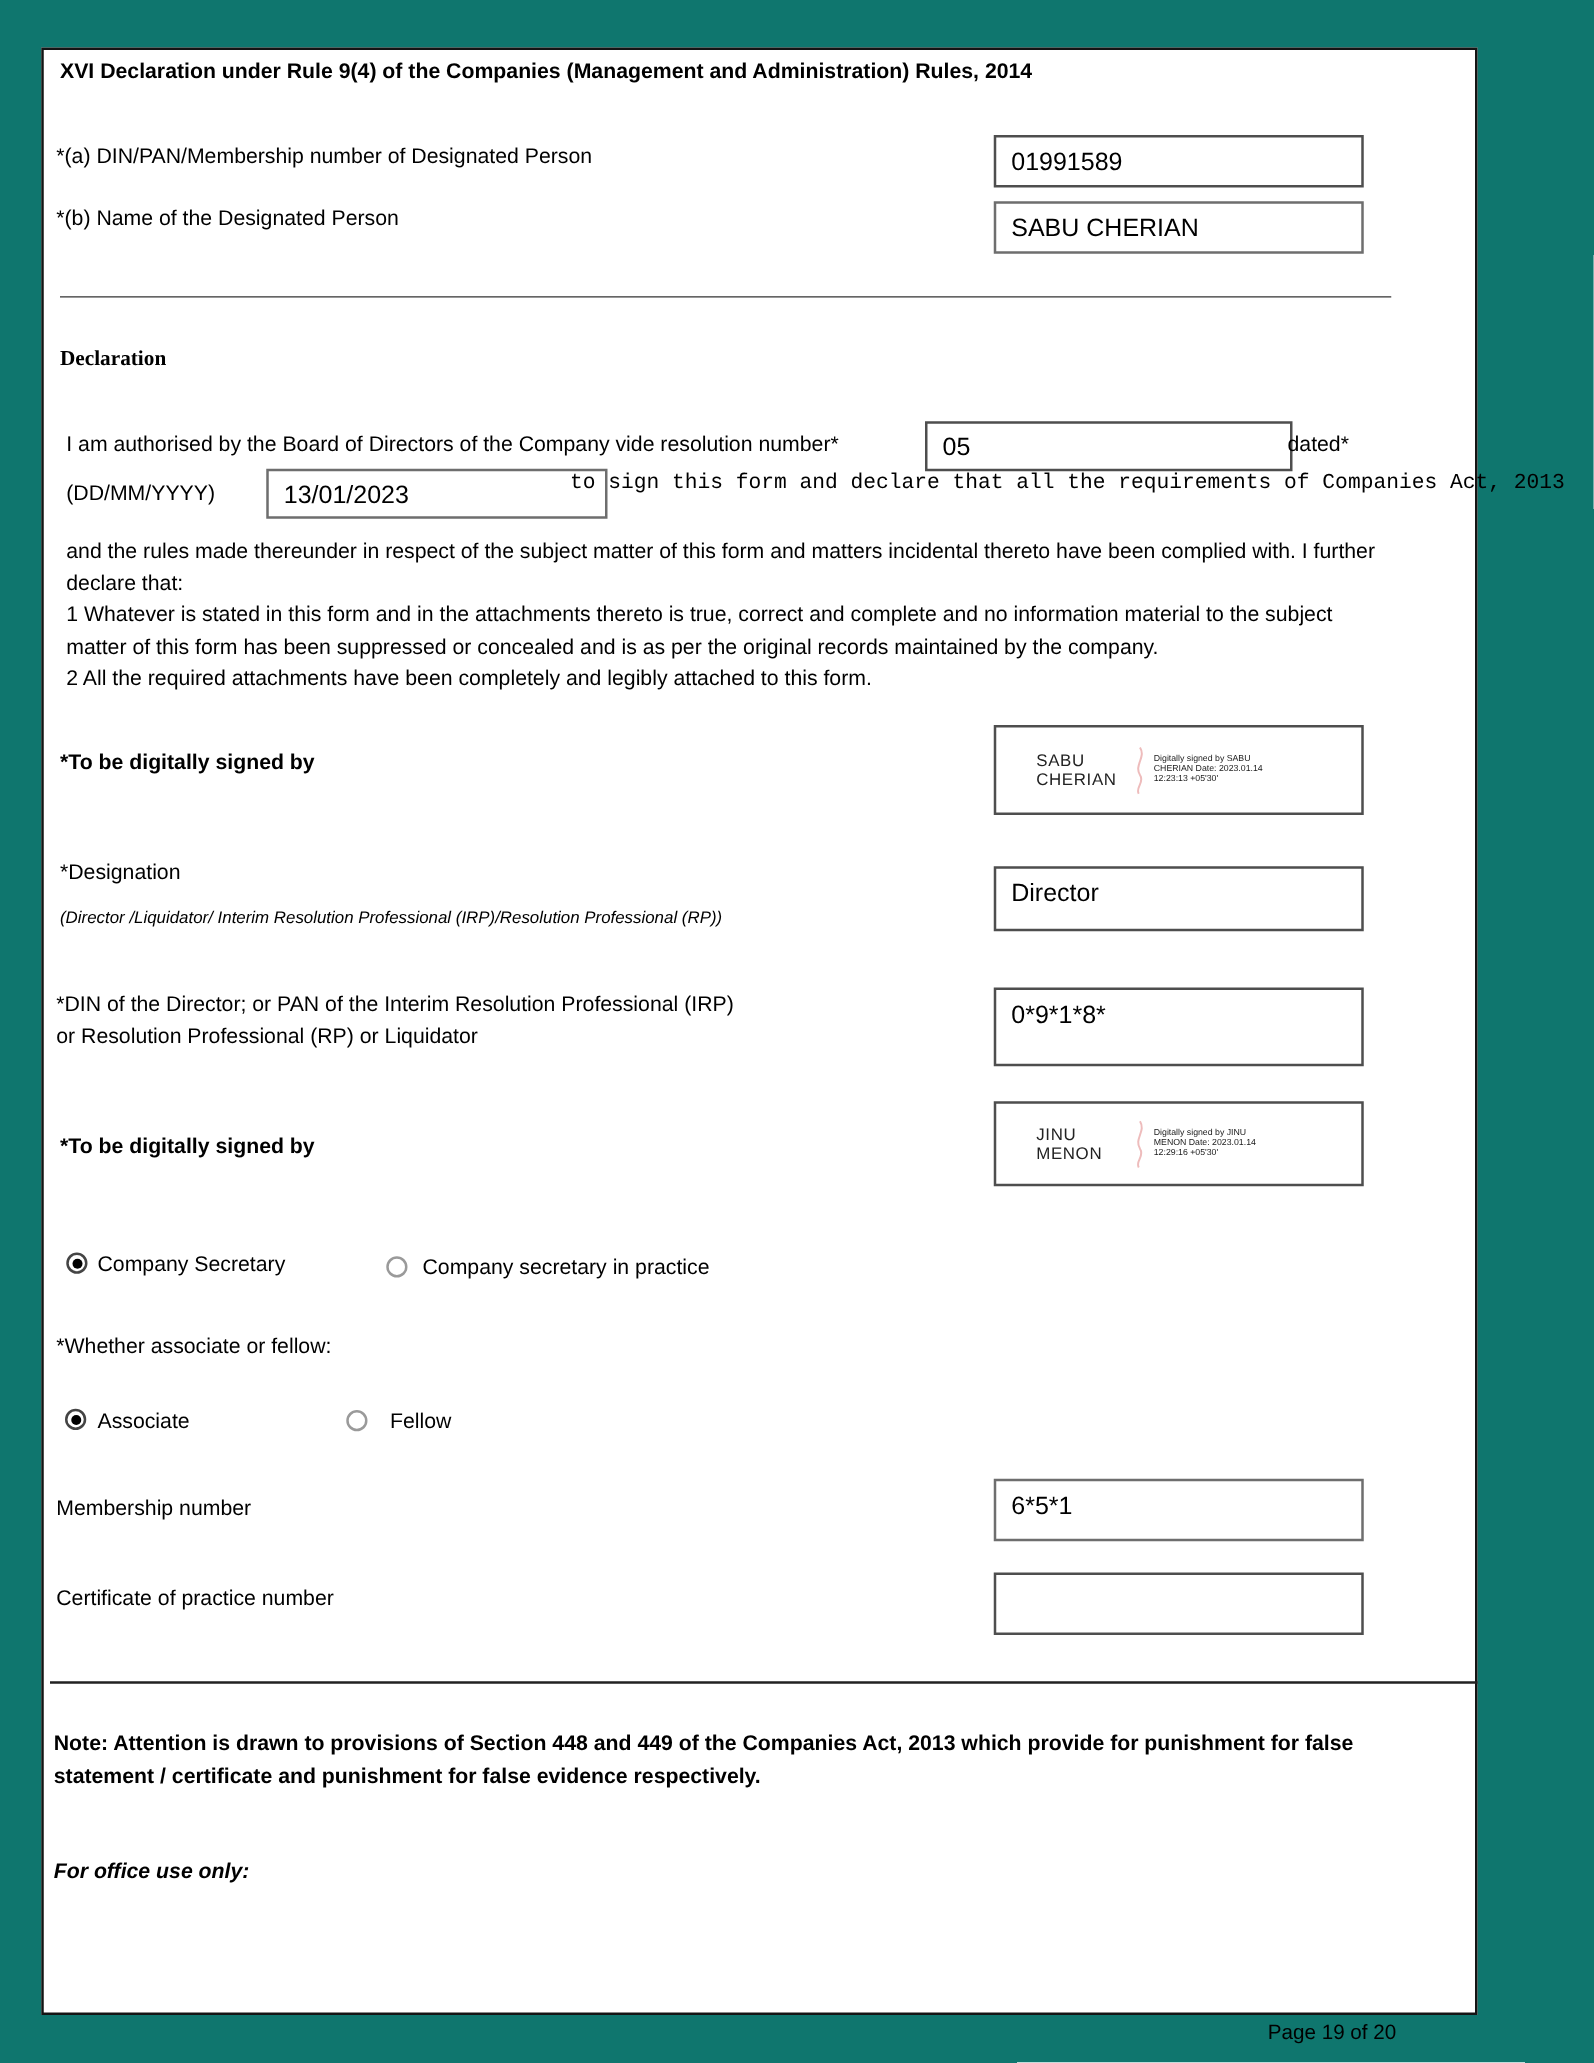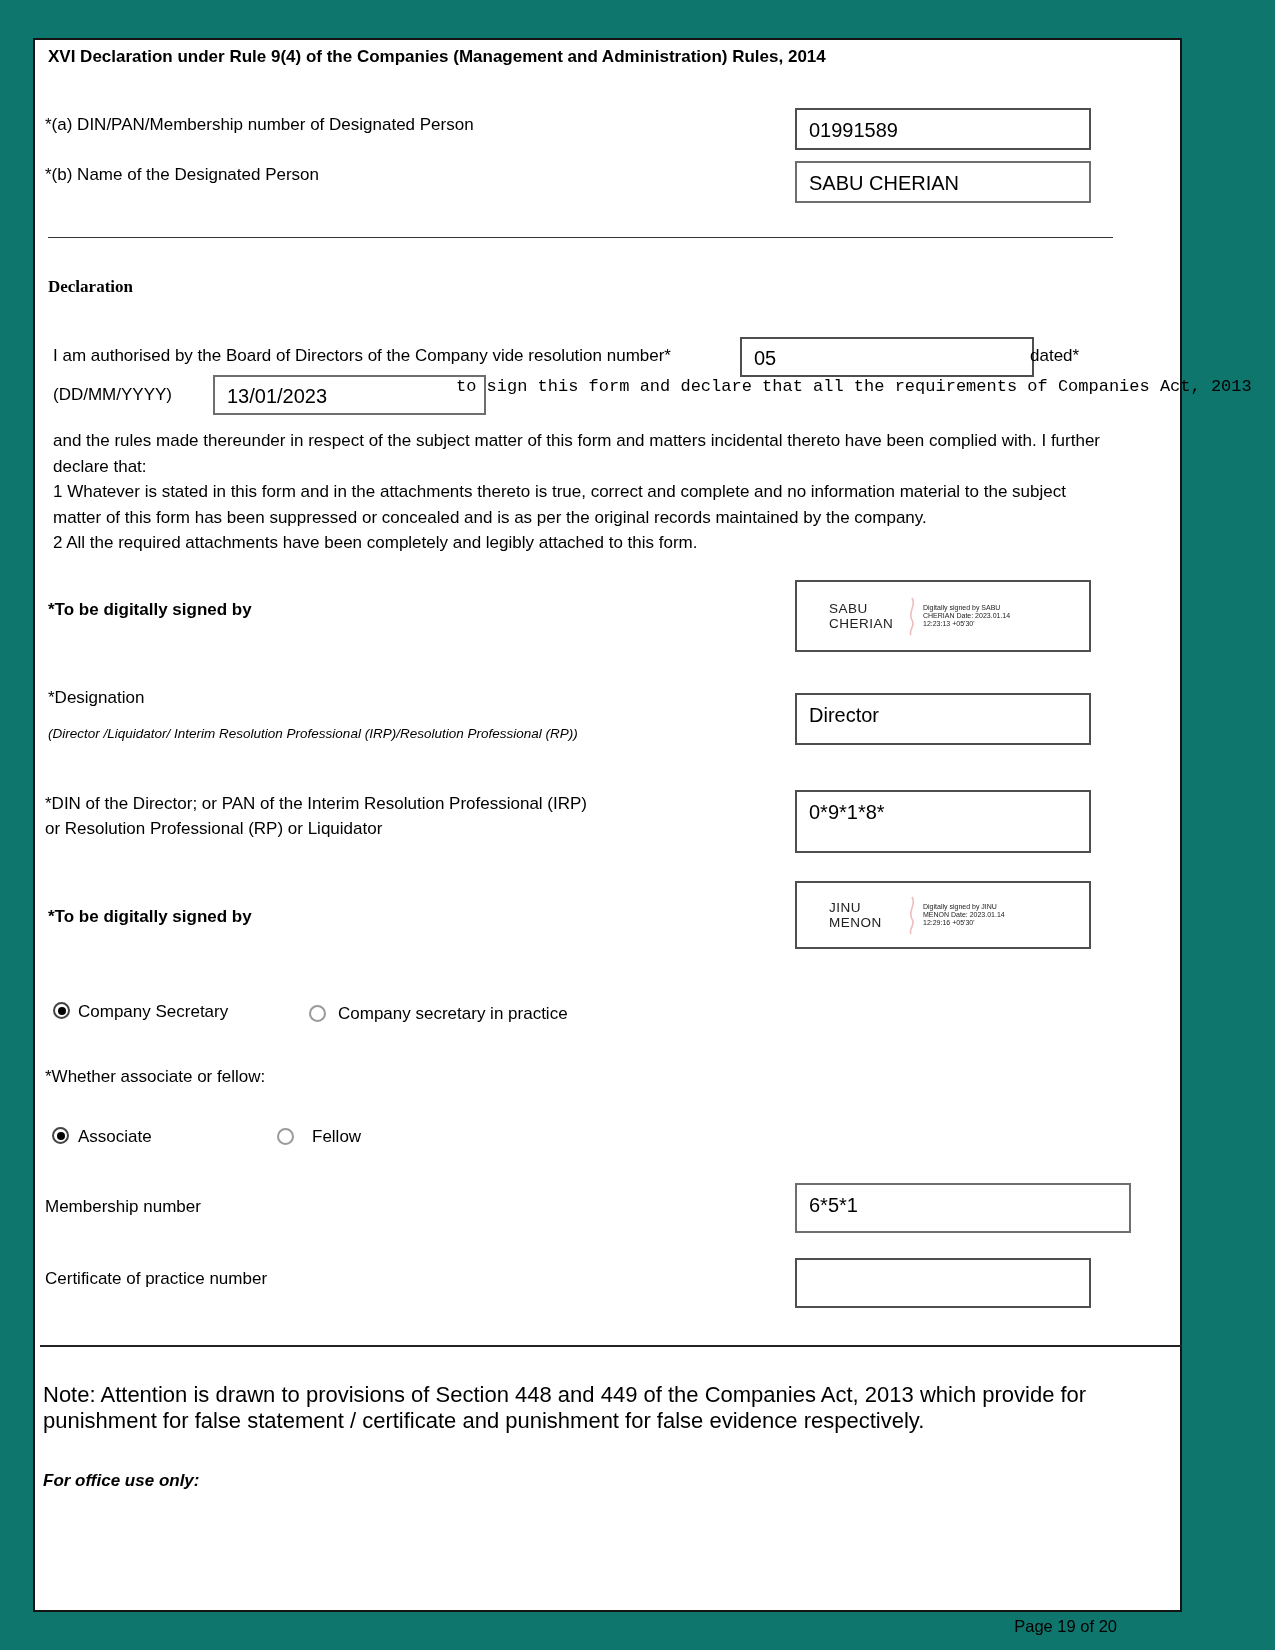--- a/index.html
+++ b/index.html
@@ -3,34 +3,34 @@
 <meta charset="utf-8">
 <style>
   * { margin:0; padding:0; box-sizing:border-box; }
   html,body { background:#fff; }
   body { width:1275px; height:1650px; font-family:"Liberation Sans", sans-serif; color:#000; }
   .sheet { position:relative; width:1275px; height:1650px; background:#0f766e; overflow:hidden; }
   .border-box { position:absolute; left:33px; top:38px; width:1149px; height:1574px; border:2px solid #141414; background:#fff; }
   .abs { position:absolute; }
   .t  { font-size:17px; line-height:22px; }
   .b  { font-weight:bold; }
-  .i  { font-style:italic; }
+  .i  { font-style:italic;margin-top:16px; }
   .small-hint { font-size:13.5px; font-style:italic; }
   .ibox { position:absolute; border:2px solid #4e4e4e; background:#fff; font-size:20px; padding:9px 12px; overflow:hidden; }
   .para { width:1052px; font-size:17px; line-height:25.5px; }
   .hr1 { position:absolute; border-top:1.5px solid #333; }
   .hr2 { position:absolute; border-top:2px solid #222; }
   .sigbox { position:absolute; border:2px solid #4e4e4e; background:#fff; display:flex; align-items:center; }
   .signame { font-size:13.5px; line-height:15px; color:#222; width:72px; letter-spacing:0.5px; }
   .sigstamp { font-size:7px; line-height:8px; color:#1a1a1a; width:88px; transform:none; }
   .flourish { width:18px; height:40px; margin:0 2px 0 2px; flex:0 0 auto; }
   .radio { position:absolute; width:17px; height:17px; border-radius:50%; border:2px solid #444; background:#fff; }
   .radio.unsel { border-color:#9a9a9a; }
   .radio.sel::after { content:""; position:absolute; left:2.5px; top:2.5px; width:8px; height:8px; background:#000; border-radius:50%; }
-  .note { width:1115px; font-size:22px; line-height:25.5px; font-weight:normal; }
+  .note { width:1115px; font-size:17px; line-height:25.5px; font-weight:bold; }
   .footer { font-size:16.5px; }
 </style>
 </head>
 <body>
 
 <div class="sheet">
   <div class="border-box"></div>
 
   <div class="abs t b" style="left:48px; top:46px; width:1080px;">XVI Declaration under Rule 9(4) of the Companies (Management and Administration) Rules, 2014</div>
 
@@ -89,21 +89,21 @@
   <div class="abs t" style="left:338px; top:1003px;">Company secretary in practice</div>
 
   <div class="abs t" style="left:45px; top:1066px;">*Whether associate or fellow:</div>
 
   <div class="radio sel" style="left:52px; top:1127px;"></div>
   <div class="abs t" style="left:78px; top:1126px;">Associate</div>
   <div class="radio unsel" style="left:277px; top:1128px;"></div>
   <div class="abs t" style="left:312px; top:1126px;">Fellow</div>
 
   <div class="abs t" style="left:45px; top:1196px;">Membership number</div>
-  <div class="ibox" style="left:795px; top:1183px; width:336px; height:50px; border-color:#6e6e6e;">6*5*1</div>
+  <div class="ibox" style="left:795px; top:1183px; width:296px; height:50px; border-color:#6e6e6e;">6*5*1</div>
 
   <div class="abs t" style="left:45px; top:1268px;">Certificate of practice number</div>
   <div class="ibox" style="left:795px; top:1258px; width:296px; height:50px;"></div>
 
   <div class="hr2" style="left:40px; top:1345px; width:1142px;"></div>
 
   <div class="abs note" style="left:43px; top:1382px;">Note: Attention is drawn to provisions of Section 448 and 449 of the Companies Act, 2013 which provide for punishment for false statement / certificate and punishment for false evidence respectively.</div>
 
   <div class="abs t b i" style="left:43px; top:1470px;">For office use only:</div>
 

